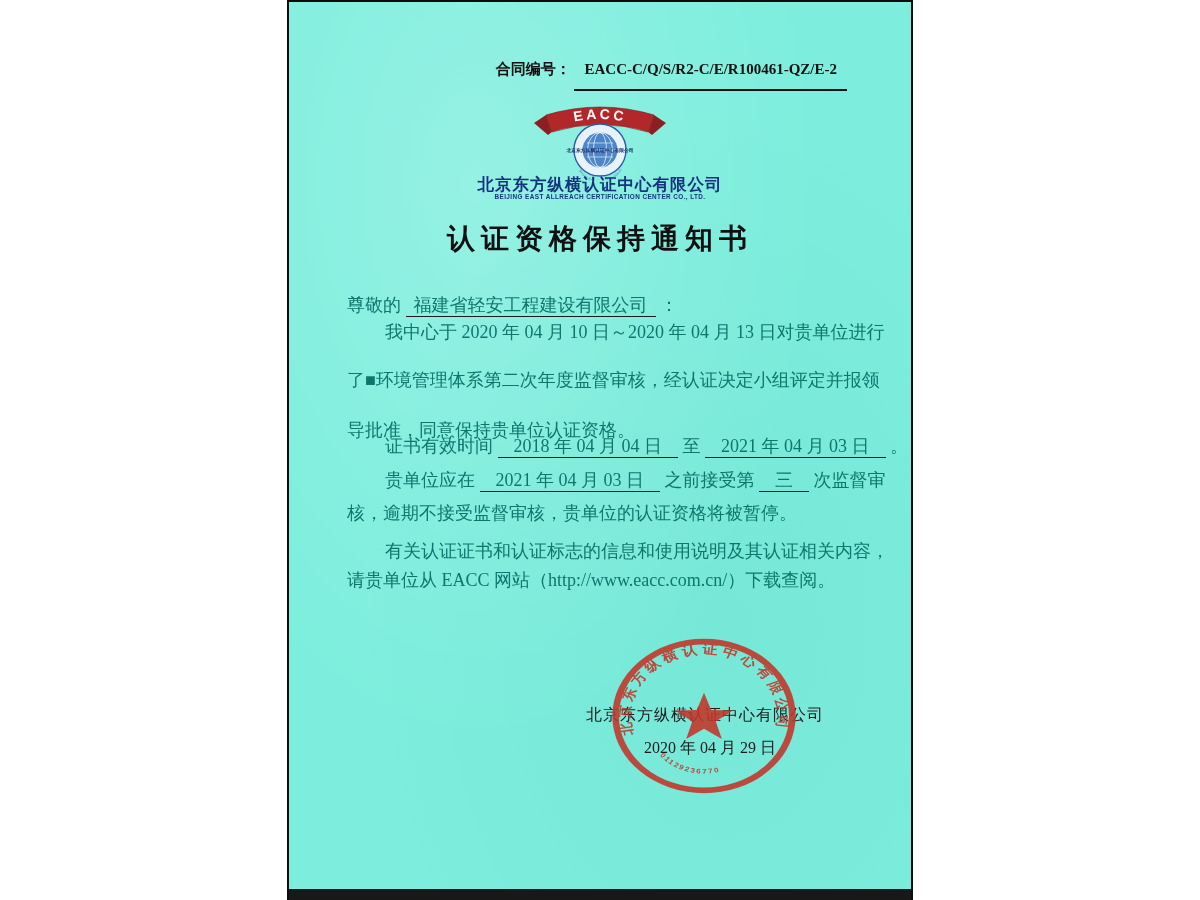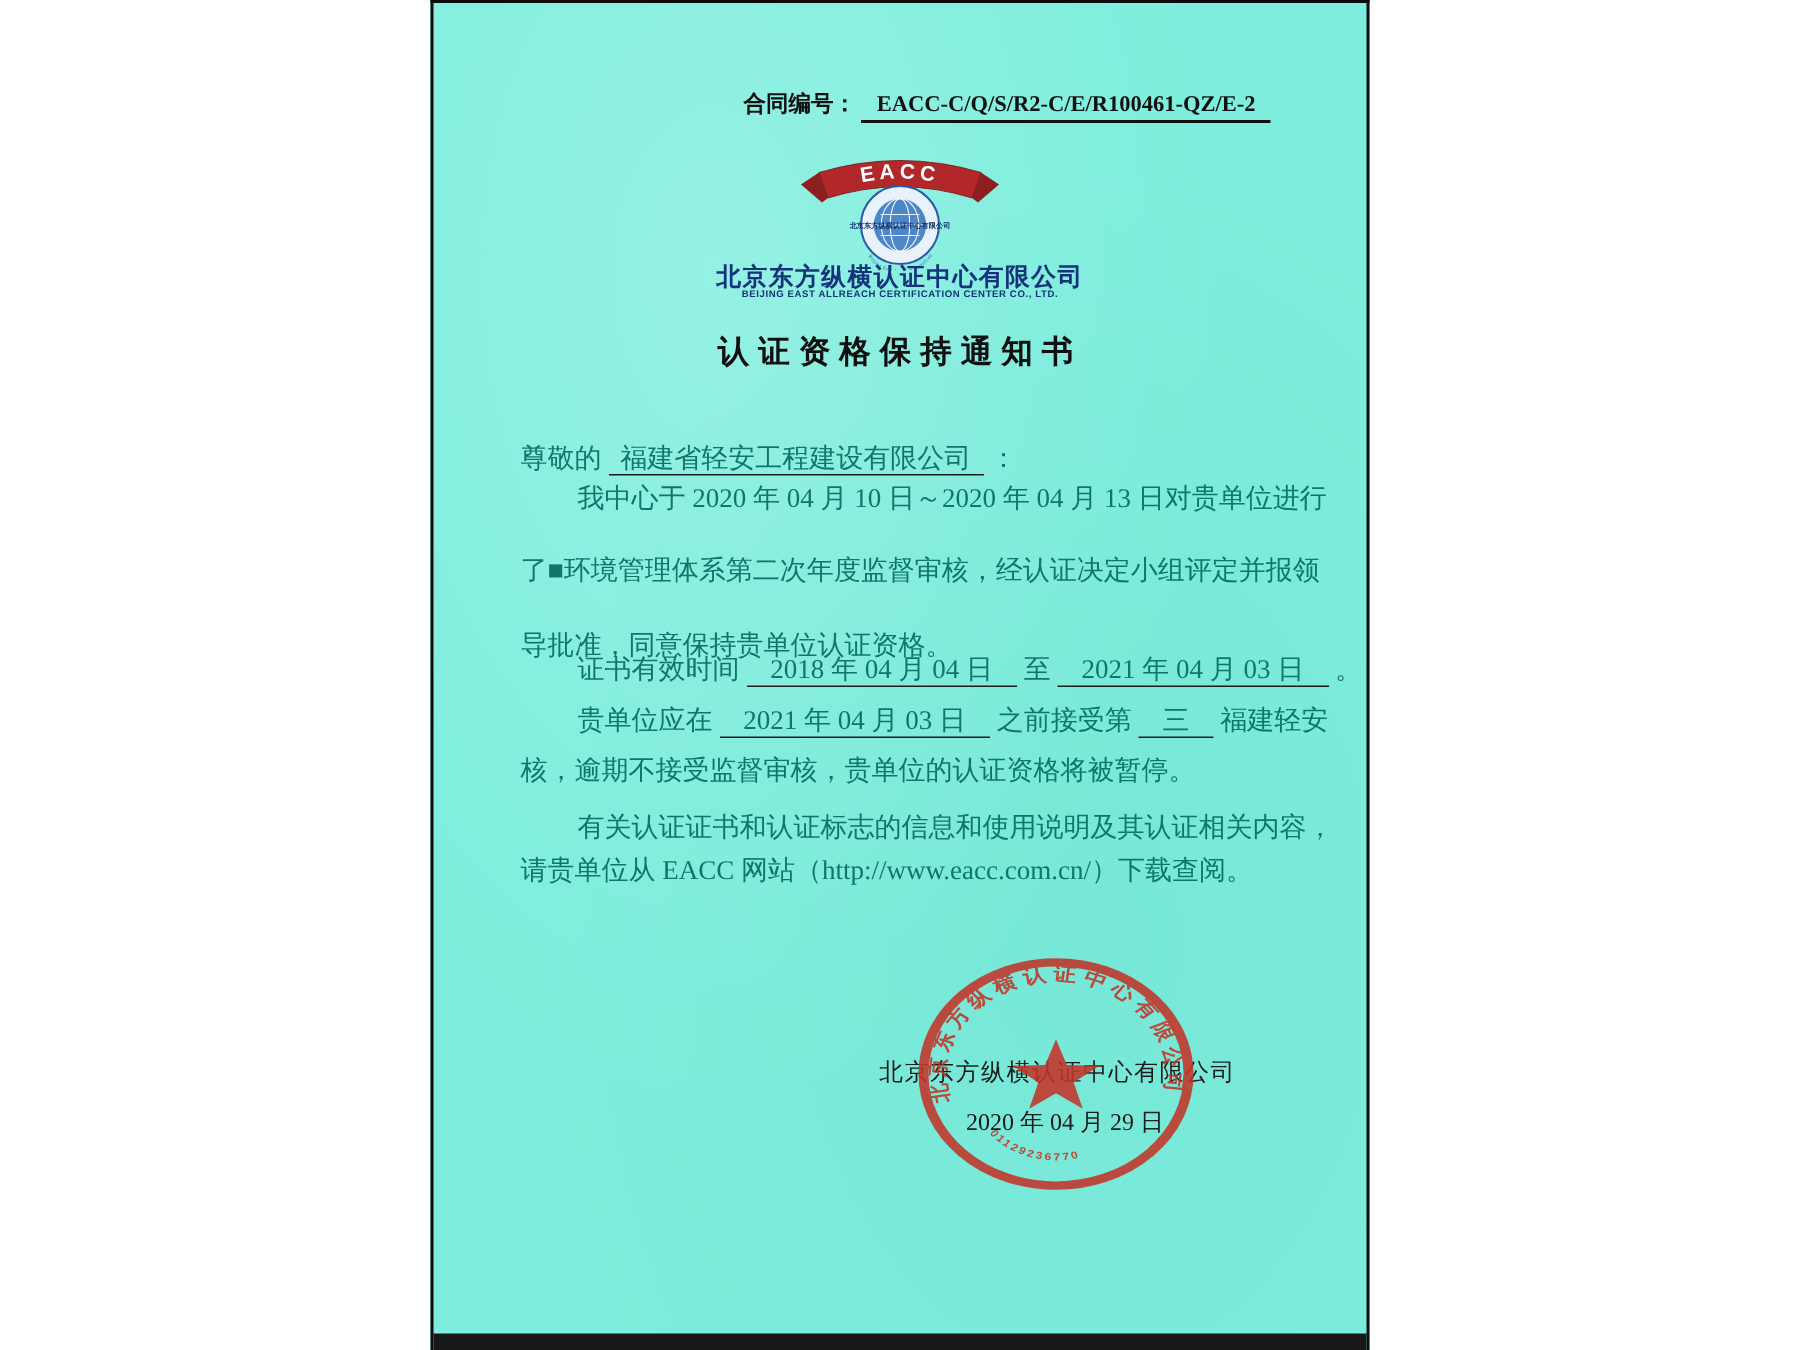--- a/index.html
+++ b/index.html
@@ -11,32 +11,32 @@
           background:#7deedd;
           border-left:2px solid #0c0c0c; border-right:2px solid #0c0c0c; border-top:2px solid #0c0c0c; }
   .page-texture { position:absolute; inset:0; pointer-events:none;
           background:
             radial-gradient(ellipse at 30% 20%, rgba(255,255,255,0.18), rgba(255,255,255,0) 55%),
             radial-gradient(ellipse at 70% 70%, rgba(0,120,110,0.05), rgba(0,0,0,0) 60%); }
   .page-bottom-edge { position:absolute; left:0; right:0; bottom:0; height:11px; background:#181818; }
 
   .contract-line { position:absolute; top:58px; right:64px; font-size:15px; font-weight:bold;
           color:#111; white-space:nowrap; }
-  .contract-number { border-bottom:2px solid #111; padding:0 10px 2px 10px; }
+  .contract-number { border-bottom:2px solid #111; padding:0 10px 12px 10px; }
 
   .logo-wrap { position:absolute; top:100px; left:50%; transform:translateX(-50%); width:140px; }
   .org-cn { position:absolute; top:172px; left:0; width:100%; text-align:center;
           font-family:"Liberation Sans", sans-serif; font-weight:bold; font-size:16.5px;
           letter-spacing:1px; color:#15337c; }
   .org-en { position:absolute; top:191px; left:0; width:100%; text-align:center;
           font-family:"Liberation Sans", sans-serif; font-weight:bold; font-size:6.4px;
           letter-spacing:0.4px; color:#15337c; }
 
   .doc-title { position:absolute; top:218px; left:0; width:100%; text-align:center;
-          font-size:21px; font-weight:bold; letter-spacing:6px; color:#101010; }
+          font-size:28px; font-weight:bold; letter-spacing:6px; color:#101010; }
 
   .body-line { position:absolute; font-size:18px; color:#0f766e; white-space:nowrap;
           font-weight:500; }
   .ml { left:58px; }
   .ml-ind { left:96px; }
   .u { border-bottom:1.5px solid #1c1c1c; padding:0 8px 1px 8px; }
   .u-wide { border-bottom:1.5px solid #1c1c1c; padding:0 16px 1px 16px; }
 
   .sig-org { position:absolute; top:703px; left:297px; font-size:16px; color:#1c1c1c;
           letter-spacing:1px; z-index:2; white-space:nowrap; }
@@ -110,21 +110,21 @@
       <span>至</span>
       <span class="u-wide">2021 年 04 月 03 日</span>
       <span>。</span>
     </div>
 
     <div class="body-line ml-ind" style="top:466px;">
       <span>贵单位应在</span>
       <span class="u-wide">2021 年 04 月 03 日</span>
       <span>之前接受第</span>
       <span class="u-wide">三</span>
-      <span>福建轻安</span>
+      <span>次监督审</span>
     </div>
     <div class="body-line ml" style="top:499px;">核，逾期不接受监督审核，贵单位的认证资格将被暂停。</div>
 
     <div class="body-line ml" style="top:566px;">请贵单位从 EACC 网站（http://www.eacc.com.cn/）下载查阅。</div>
     <div class="body-line ml-ind" style="top:537px;">有关认证证书和认证标志的信息和使用说明及其认证相关内容，</div>
 
     <div class="sig-org">北京东方纵横认证中心有限公司</div>
     <div class="sig-date">2020 年 04 月 29 日</div>
 
     <div class="stamp-wrap">

